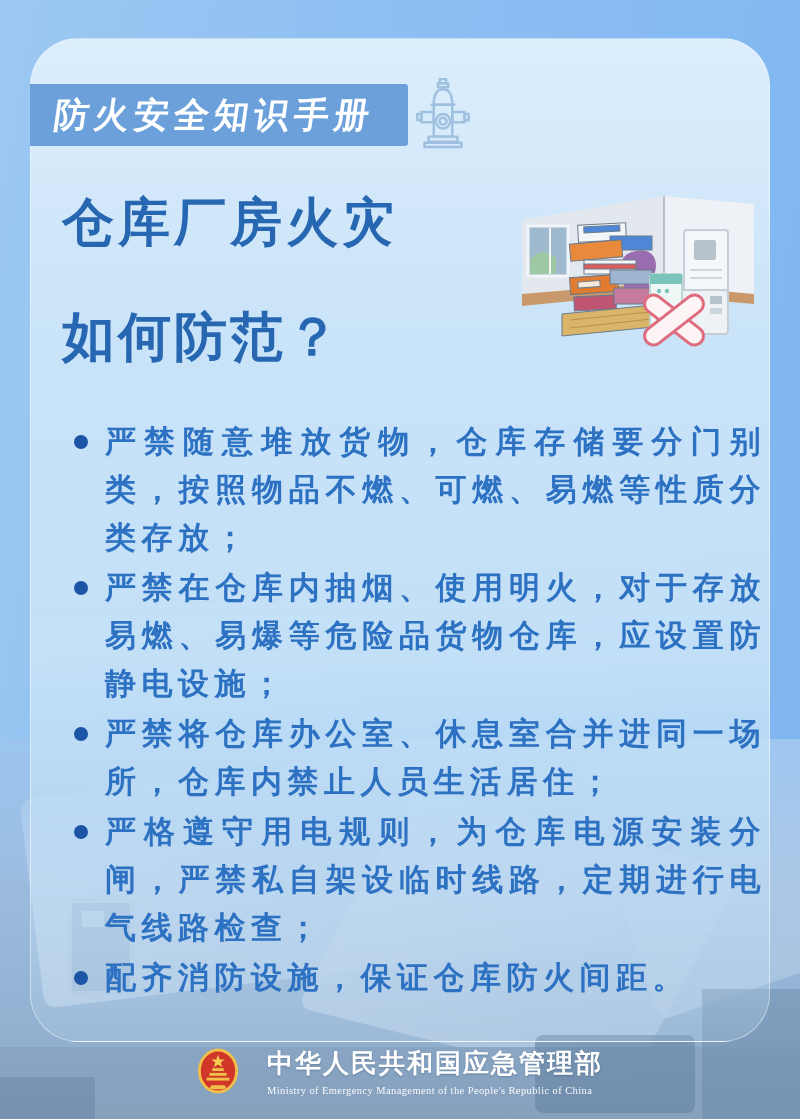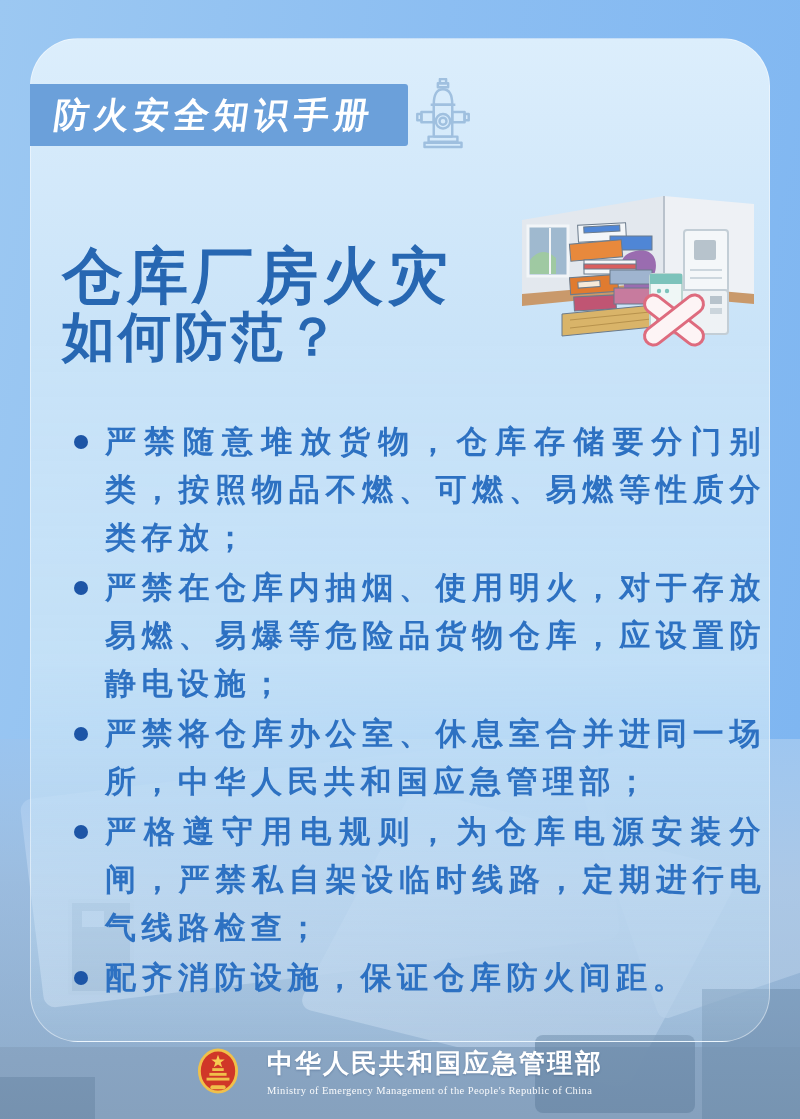--- a/index.html
+++ b/index.html
@@ -41,21 +41,21 @@
 
   
   .banner { position:absolute; left:30px; top:84px; width:378px; height:62px; background:#6ba0da;
     display:flex; align-items:center; padding-left:24px; box-sizing:border-box; border-radius:0 3px 3px 0; }
   .banner span { color:#ffffff; font-size:35px; font-weight:bold; letter-spacing:5px;
     transform:skewX(-8deg); white-space:nowrap; }
   .hydrant { position:absolute; left:414px; top:78px; width:58px; height:72px; opacity:.62; }
 
   
   .title { position:absolute; left:62px; top:188px; font-family:"DejaVu Serif","Liberation Serif",serif;
-    font-size:61px; font-weight:bold; color:#2767b2; letter-spacing:4px; white-space:nowrap;margin-top:48px; }
+    font-size:52px; font-weight:bold; color:#2767b2; letter-spacing:4px; white-space:nowrap; }
   .subtitle { position:absolute; left:62px; top:302px; font-family:"DejaVu Serif","Liberation Serif",serif;
     font-size:53px; font-weight:bold; color:#2767b2; letter-spacing:3px; white-space:nowrap; }
 
   
   .illustration { position:absolute; left:514px; top:190px; width:246px; height:166px; }
 
   
   .bullets { position:absolute; left:58px; top:406px; width:696px; margin:12px; padding:0; list-style:none; }
   .bullets li { display:flex; margin-bottom:2px; }
   .bullets .dot { flex:none; width:14px; height:14px; border-radius:50%; background:#1d55a6; margin:17px 17px 0 4px; }
@@ -172,21 +172,21 @@
           <span class="txt">严禁随意堆放货物，仓库存储要分门别类，按照物品不燃、可燃、易燃等性质分类存放；</span>
         </li>
 
         <li>
           <span class="dot"></span>
           <span class="txt">严禁在仓库内抽烟、使用明火，对于存放易燃、易爆等危险品货物仓库，应设置防静电设施；</span>
         </li>
 
         <li>
           <span class="dot"></span>
-          <span class="txt">严禁将仓库办公室、休息室合并进同一场所，中华人民共和国应急管理部；</span>
+          <span class="txt">严禁将仓库办公室、休息室合并进同一场所，仓库内禁止人员生活居住；</span>
         </li>
 
         <li>
           <span class="dot"></span>
           <span class="txt">严格遵守用电规则，为仓库电源安装分闸，严禁私自架设临时线路，定期进行电气线路检查；</span>
         </li>
 
         <li>
           <span class="dot"></span>
           <span class="txt">配齐消防设施，保证仓库防火间距。</span>

